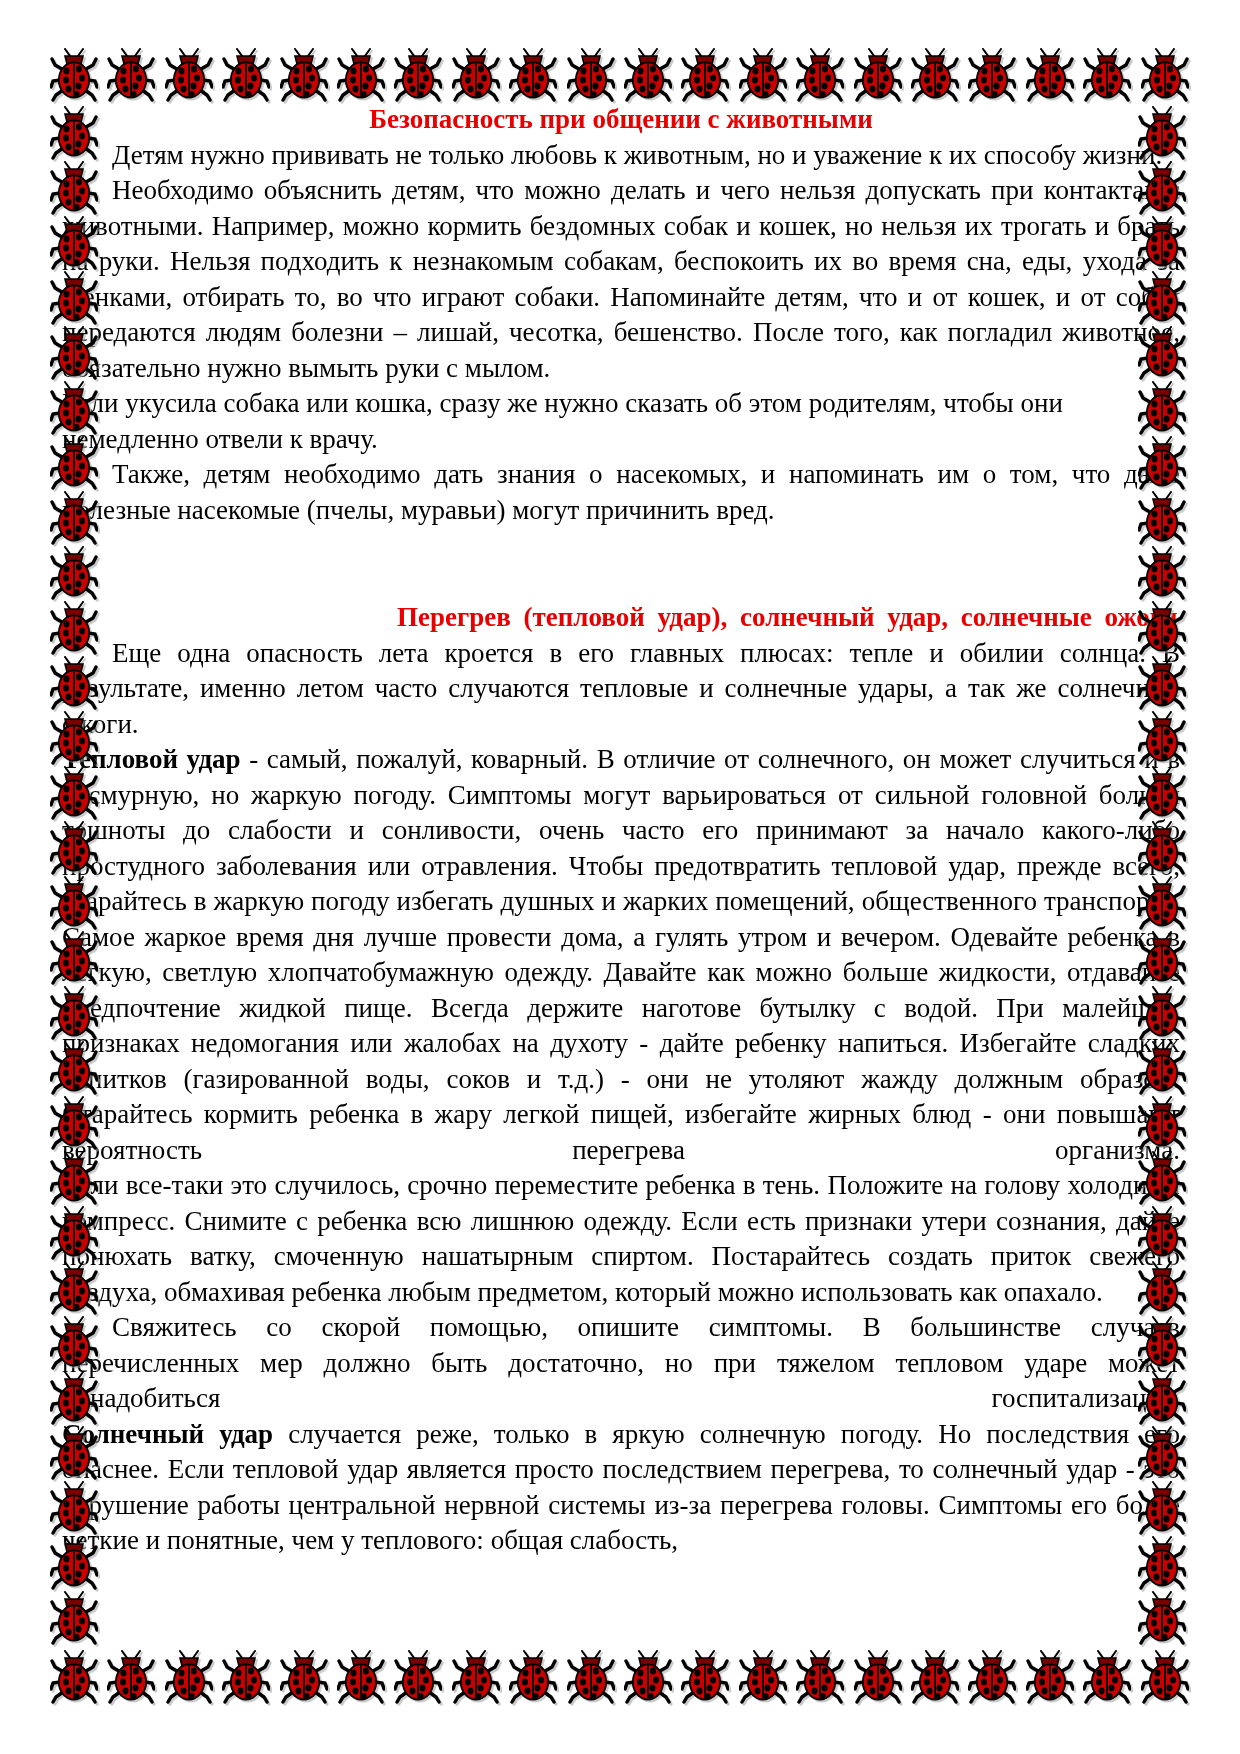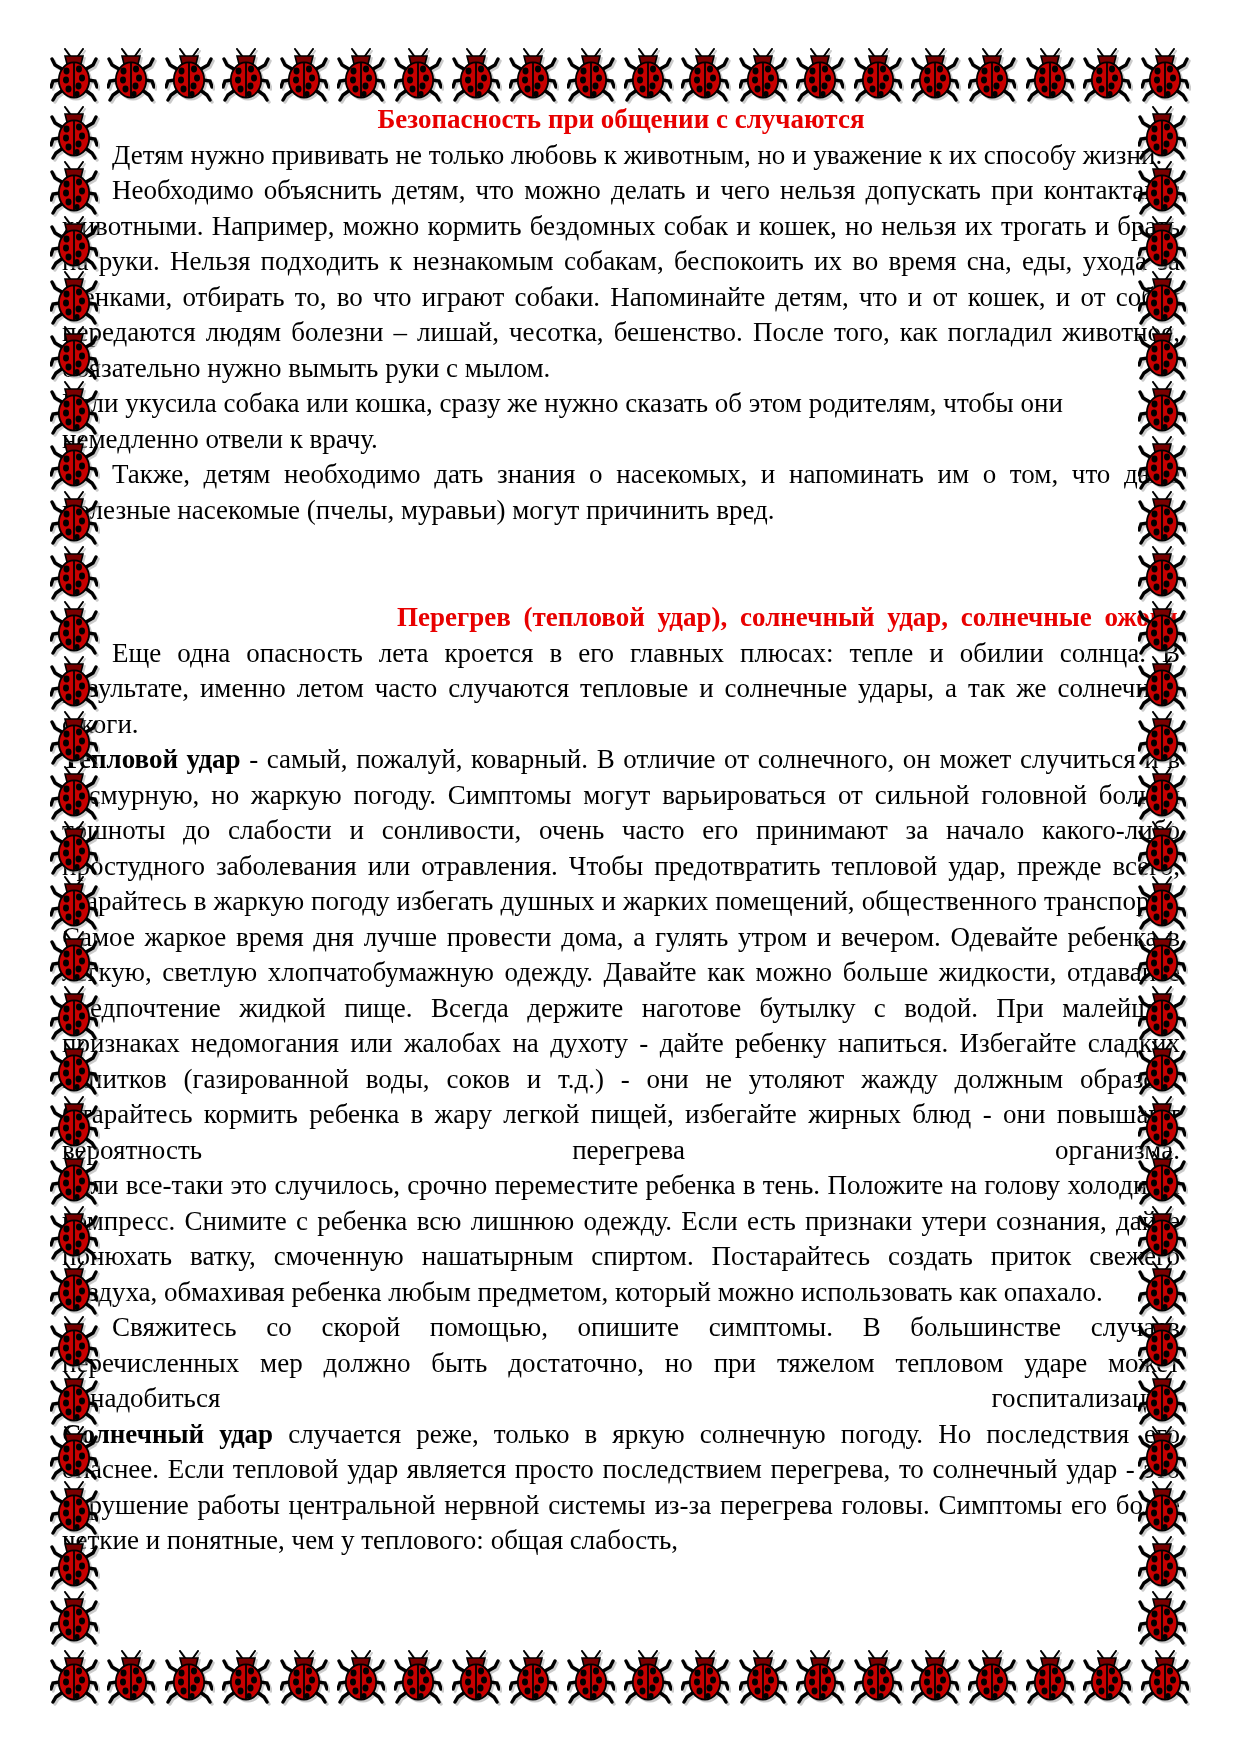--- a/index.html
+++ b/index.html
@@ -71,21 +71,21 @@
       <ellipse cx="18.5" cy="41" rx="3" ry="3.4"></ellipse>
       <ellipse cx="27" cy="46" rx="2.6" ry="2.9"></ellipse>
     </g>
   </symbol>
 </svg>
 
 <div class="page">
 
   <div class="content">
 
-    <h1 class="sec-title" style="color:#e80000">Безопасность при общении с случаются</h1>
+    <h1 class="sec-title" style="color:#e80000">Безопасность при общении с животными</h1>
 
     <p class="indent">Детям нужно прививать не только любовь к  животным, но и уважение к их способу жизни.</p>
 
     <p class="indent">Необходимо объяснить детям, что можно делать и чего нельзя допускать при контактах с животными. Например, можно кормить бездомных собак и кошек, но нельзя их трогать и брать на руки. Нельзя подходить к незнакомым собакам, беспокоить их во время сна, еды, ухода за щенками, отбирать то, во что играют собаки. Напоминайте детям, что и от кошек, и от собак передаются людям болезни – лишай, чесотка, бешенство. После того, как погладил животное, обязательно нужно вымыть руки с мылом.</p>
 
     <p class="block-left">Если укусила собака или кошка, сразу же нужно сказать об этом родителям, чтобы они немедленно отвели к врачу.</p>
 
     <p class="indent">Также, детям необходимо дать знания о насекомых, и напоминать им о том, что даже полезные насекомые (пчелы, муравьи) могут причинить вред.</p>
 
     <h2 class="sec-title2" style="color:#e80000">Перегрев (тепловой удар), солнечный удар, солнечные ожоги</h2>

